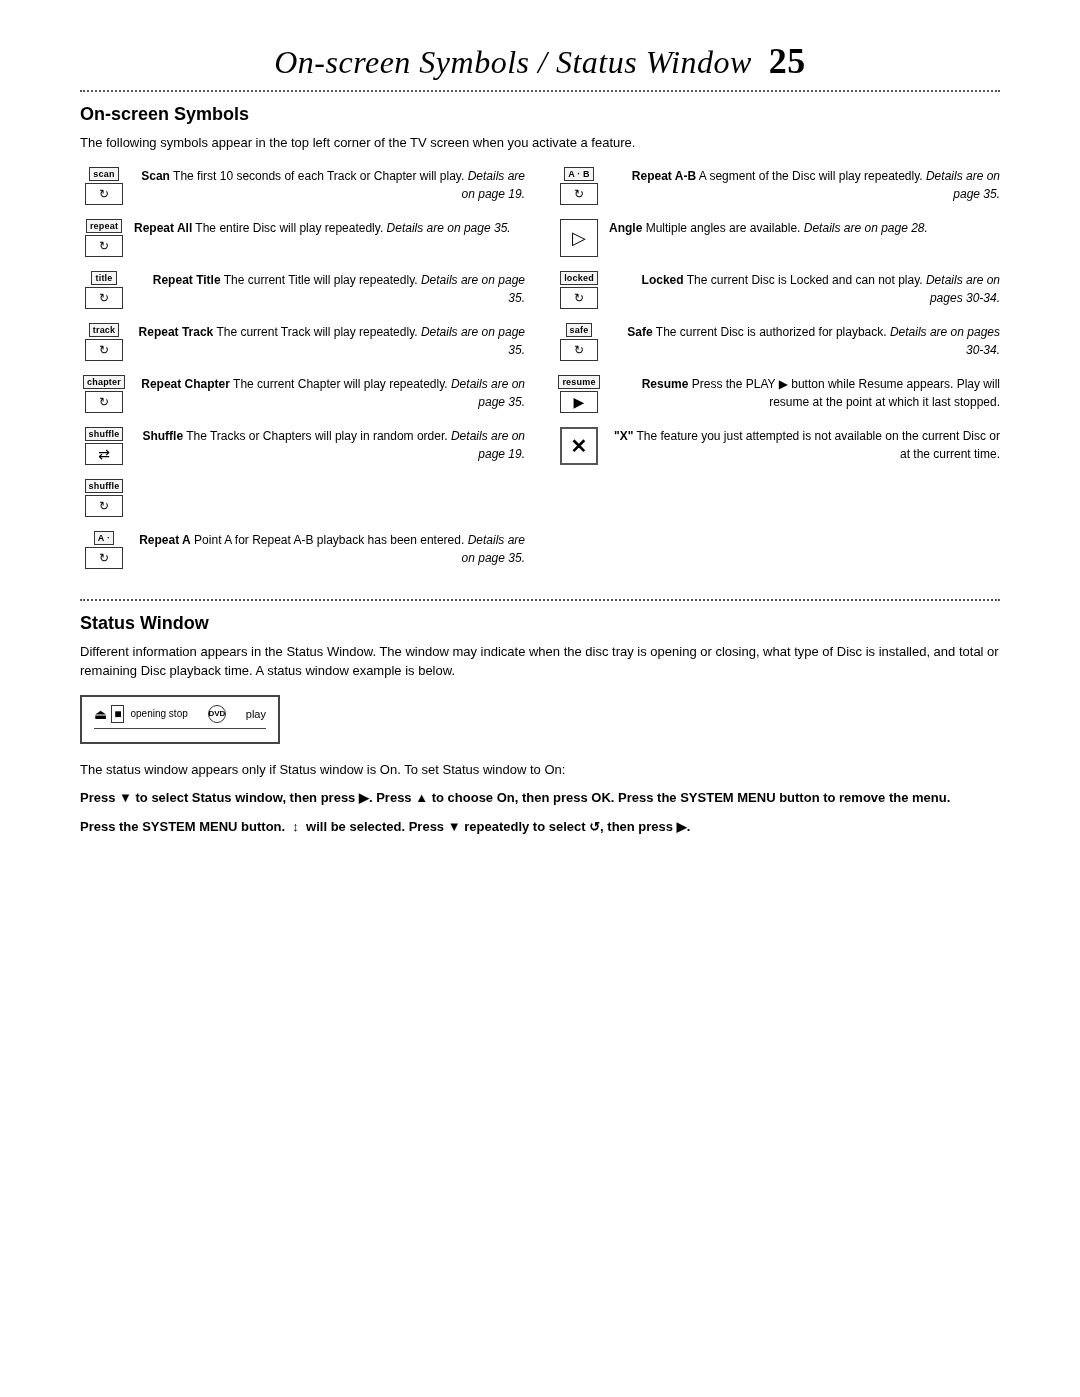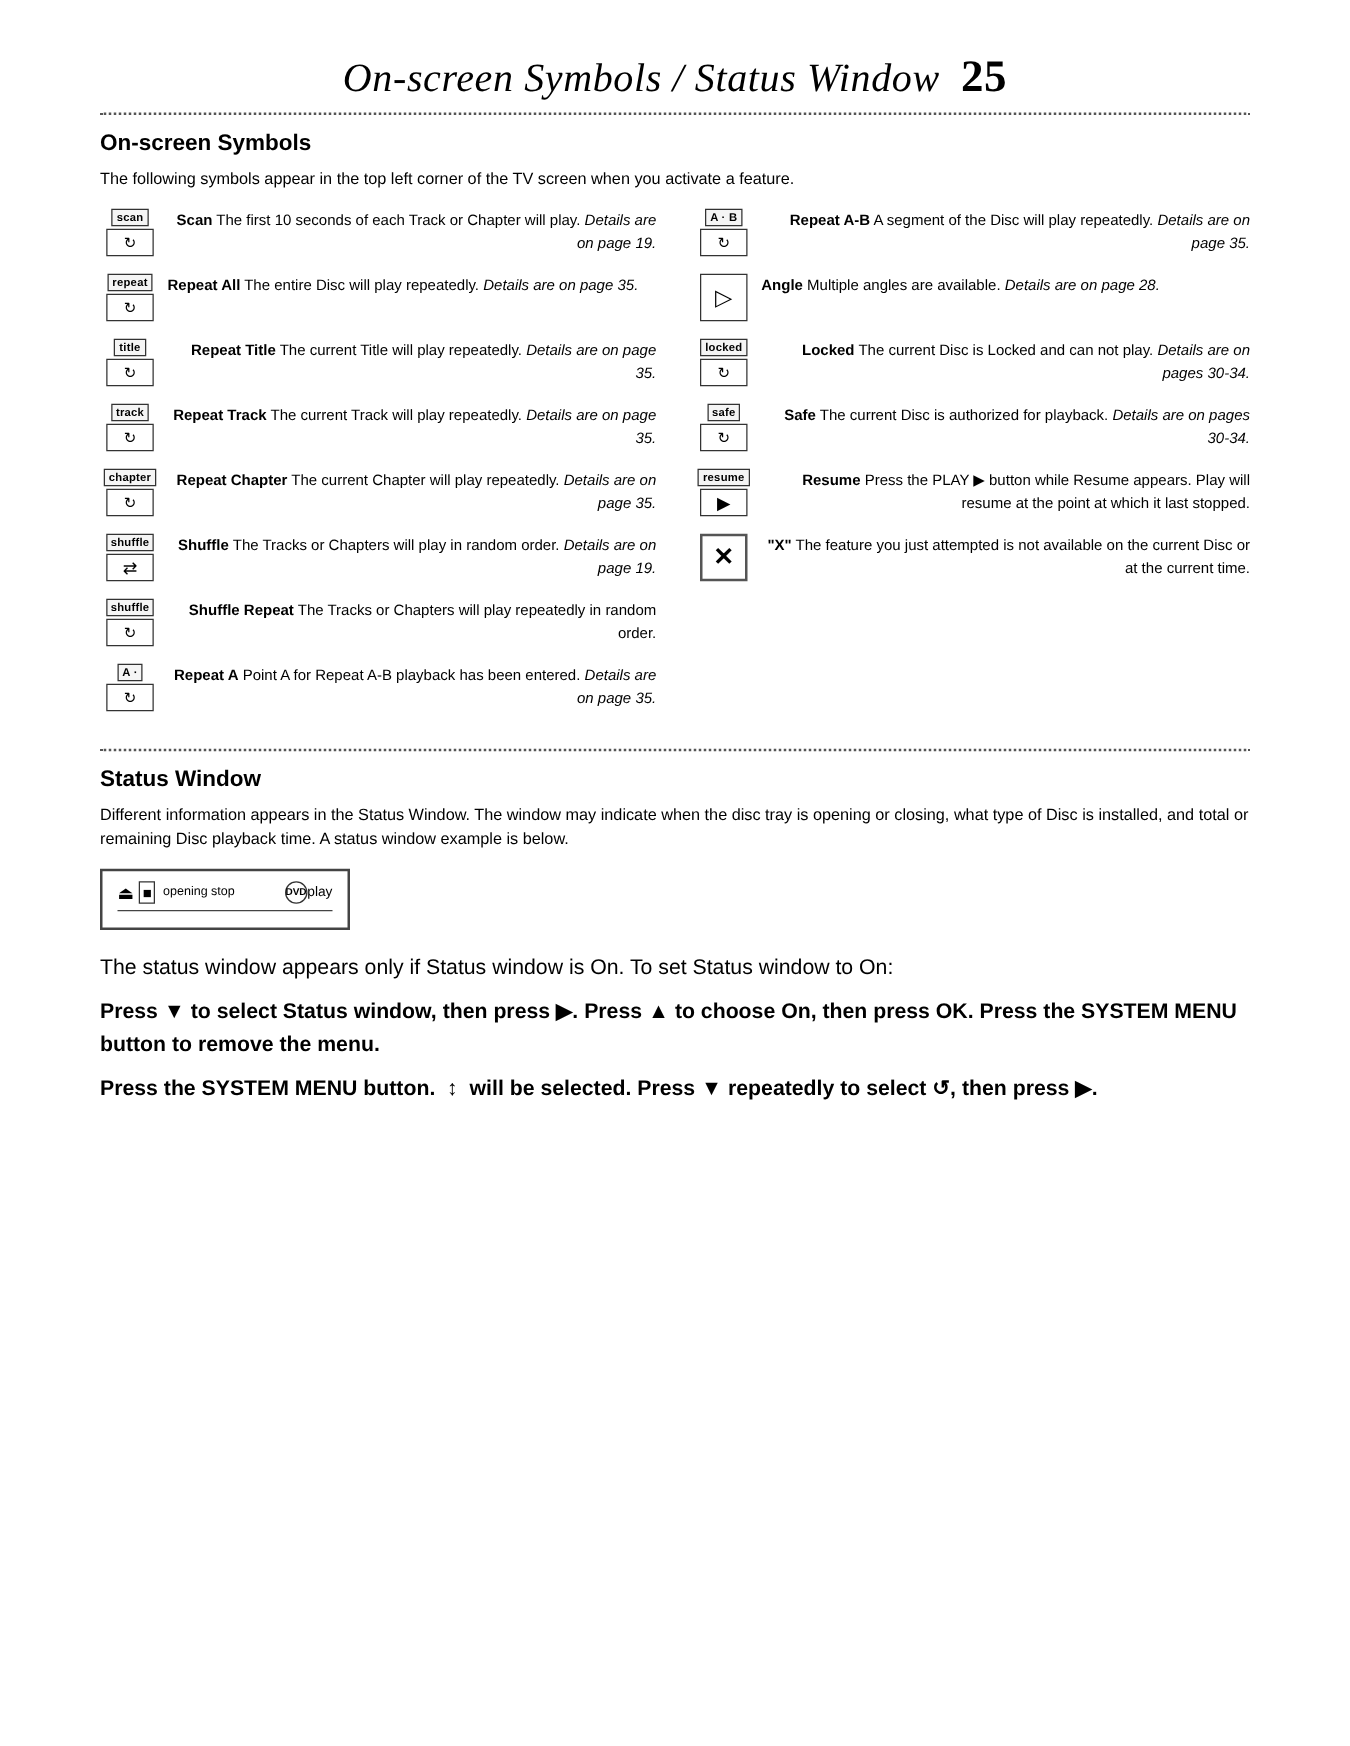--- a/index.html
+++ b/index.html
@@ -87,21 +87,21 @@
     }
     .symbol-text b {
       font-weight: bold;
     }
     .symbol-text i {
       font-style: italic;
     }
     .status-window-section {
     }
     .bottom-text {
-      font-size: 17px;
+      font-size: 13px;
       line-height: 1.6;
     }
     .bottom-text p {
       margin-bottom: 8px;
     }
     .bottom-text b {
       font-weight: bold;
     }
   </style>
 </head>
@@ -177,23 +177,20 @@
       </div>
       <div class="symbol-text">
         <b>Shuffle</b> The Tracks or Chapters will play in random order. <i>Details are on page 19.</i>
       </div>
     </div>
 
     <div class="symbol-entry">
       <div class="symbol-icon-wrap">
         <div class="symbol-badge">shuffle</div>
         <div class="symbol-arrow">↻</div>
-      </div>
-      <div class="symbol-text">
-        <b>Shuffle Repeat</b> The Tracks or Chapters will play repeatedly in random order.
       </div>
     </div>
 
     <div class="symbol-entry">
       <div class="symbol-icon-wrap">
         <div class="symbol-badge">A ·</div>
         <div class="symbol-arrow">↻</div>
       </div>
       <div class="symbol-text">
         <b>Repeat A</b> Point A for Repeat A-B playback has been entered. <i>Details are on page 35.</i>
@@ -271,21 +268,21 @@
   <h2 class="section-title">Status Window</h2>
   <p class="intro-text">Different information appears in the Status Window. The window may indicate when the disc tray is opening or closing, what type of Disc is installed, and total or remaining Disc playback time. A status window example is below.</p>
 
   <div style="border: 2px solid #444; width: 200px; padding: 8px 12px; margin: 10px 0 16px 0;">
     <div style="display:flex; justify-content:space-between; align-items:center; border-bottom:1px solid #444; padding-bottom:5px; margin-bottom:5px;">
       <div style="display:flex; align-items:center; gap:4px; font-size:11px;">
         <span style="font-size:14px;">⏏</span>
         <span style="font-size:12px; border:1px solid #333; padding:1px 2px;">■</span>
         <span style="font-size:10px; margin-left:2px;">opening  stop</span>
       </div>
-      <div style="display:flex; align-items:center; gap:0; font-size:11px;">
+      <div style="display:flex; align-items:center; gap:20px; font-size:11px;">
         <span style="border:1px solid #333; border-radius:50%; width:18px; height:18px; display:inline-flex; align-items:center; justify-content:center; font-size:8px; font-weight:bold;">DVD</span>
         <span style="font-size:11px;">play</span>
       </div>
     </div>
   </div>
 
   <div class="bottom-text">
     <p>The status window appears only if Status window is On. To set Status window to On:</p>
     <p>
       <b>Press ▼ to select Status window, then press ▶. Press ▲ to choose On, then press OK. Press the SYSTEM MENU button to remove the menu.</b>

